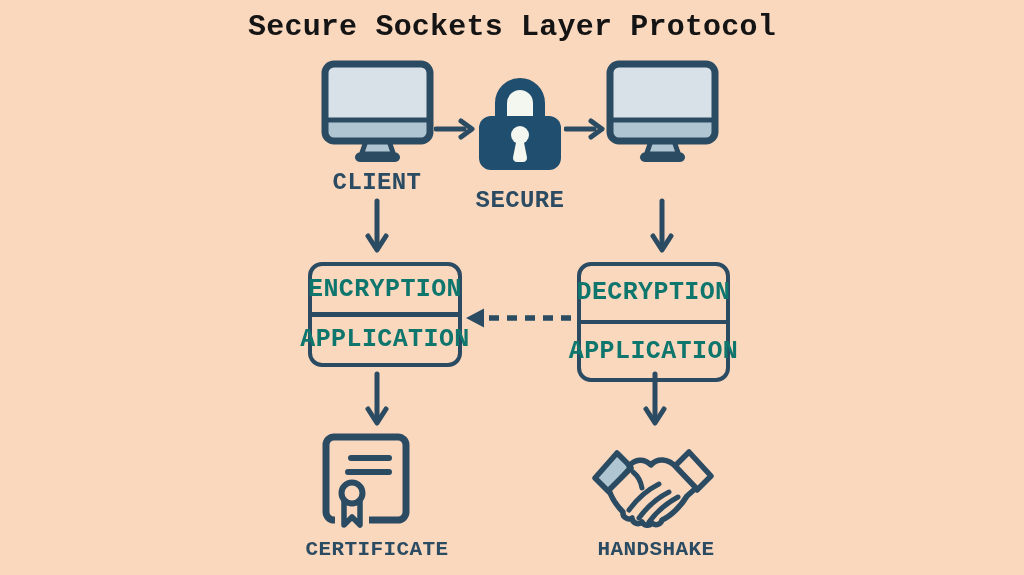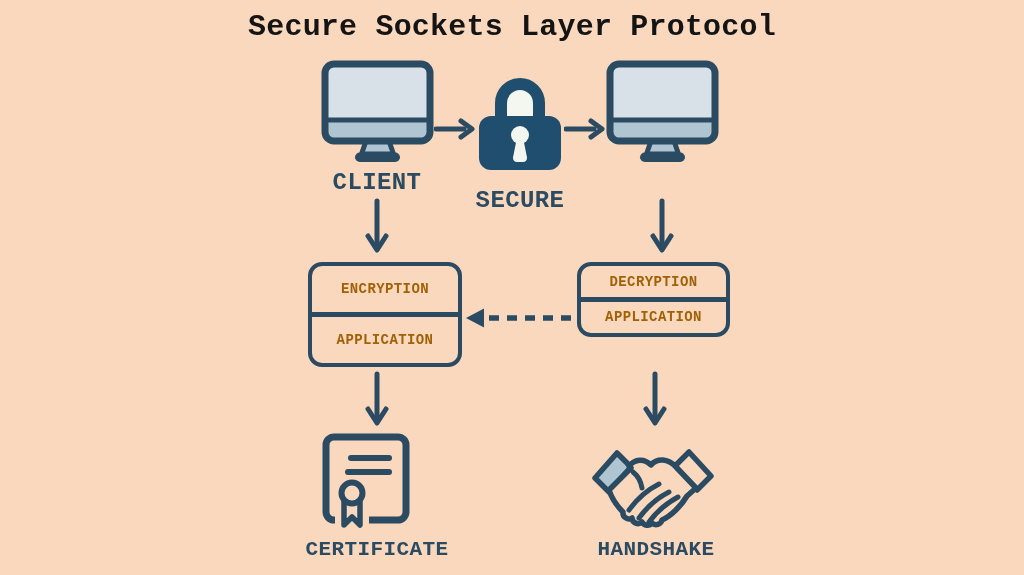--- a/index.html
+++ b/index.html
@@ -25,21 +25,21 @@
   .two-line{line-height:23px;}
   .stack-box{
     position:absolute;
     border:4.5px solid #2B4B63;border-radius:14px;
     background:transparent;
     display:flex;flex-direction:column;
     box-sizing:border-box;
   }
   .stack-cell{
     flex:1;display:flex;align-items:center;justify-content:center;
-    font-size:14px;font-weight:700;color:#a16207;letter-spacing:0.4px;
+    font-size:25px;font-weight:700;color:#0f766e;letter-spacing:0.4px;
   }
   .stack-divider{height:4.5px;background:#2B4B63;width:100%;}
 </style>
 </head>
 <body>
 
 <div class="canvas">
 
   <h1 class="title">Secure Sockets Layer Protocol</h1>
 
@@ -99,21 +99,21 @@
     <div class="stack-cell">ENCRYPTION</div>
     <div class="stack-divider"></div>
     <div class="stack-cell">APPLICATION</div>
   </div>
 
   <svg class="abs" style="left:463px;top:304px;" width="112" height="28" viewBox="0 0 112 28">
     <line x1="108" y1="14" x2="20" y2="14" stroke="#2B4B63" stroke-width="5.5" stroke-dasharray="10 8"></line>
     <polygon points="3,14 21,4.5 21,23.5" fill="#2B4B63"></polygon>
   </svg>
 
-  <div class="stack-box" style="left:577px;top:262px;width:153px;height:75px;">
+  <div class="stack-box" style="left:577px;top:262px;width:153px;height:120px;">
     <div class="stack-cell">DECRYPTION</div>
     <div class="stack-divider"></div>
     <div class="stack-cell">APPLICATION</div>
   </div>
 
   <svg class="abs" style="left:364px;top:371px;" width="26" height="60" viewBox="0 0 26 60">
     <line x1="13" y1="3" x2="13" y2="46" stroke="#2B4B63" stroke-width="5" stroke-linecap="round"></line>
     <polyline points="4,38 13,52 22,38" fill="none" stroke="#2B4B63" stroke-width="5" stroke-linecap="round" stroke-linejoin="round"></polyline>
   </svg>
 

